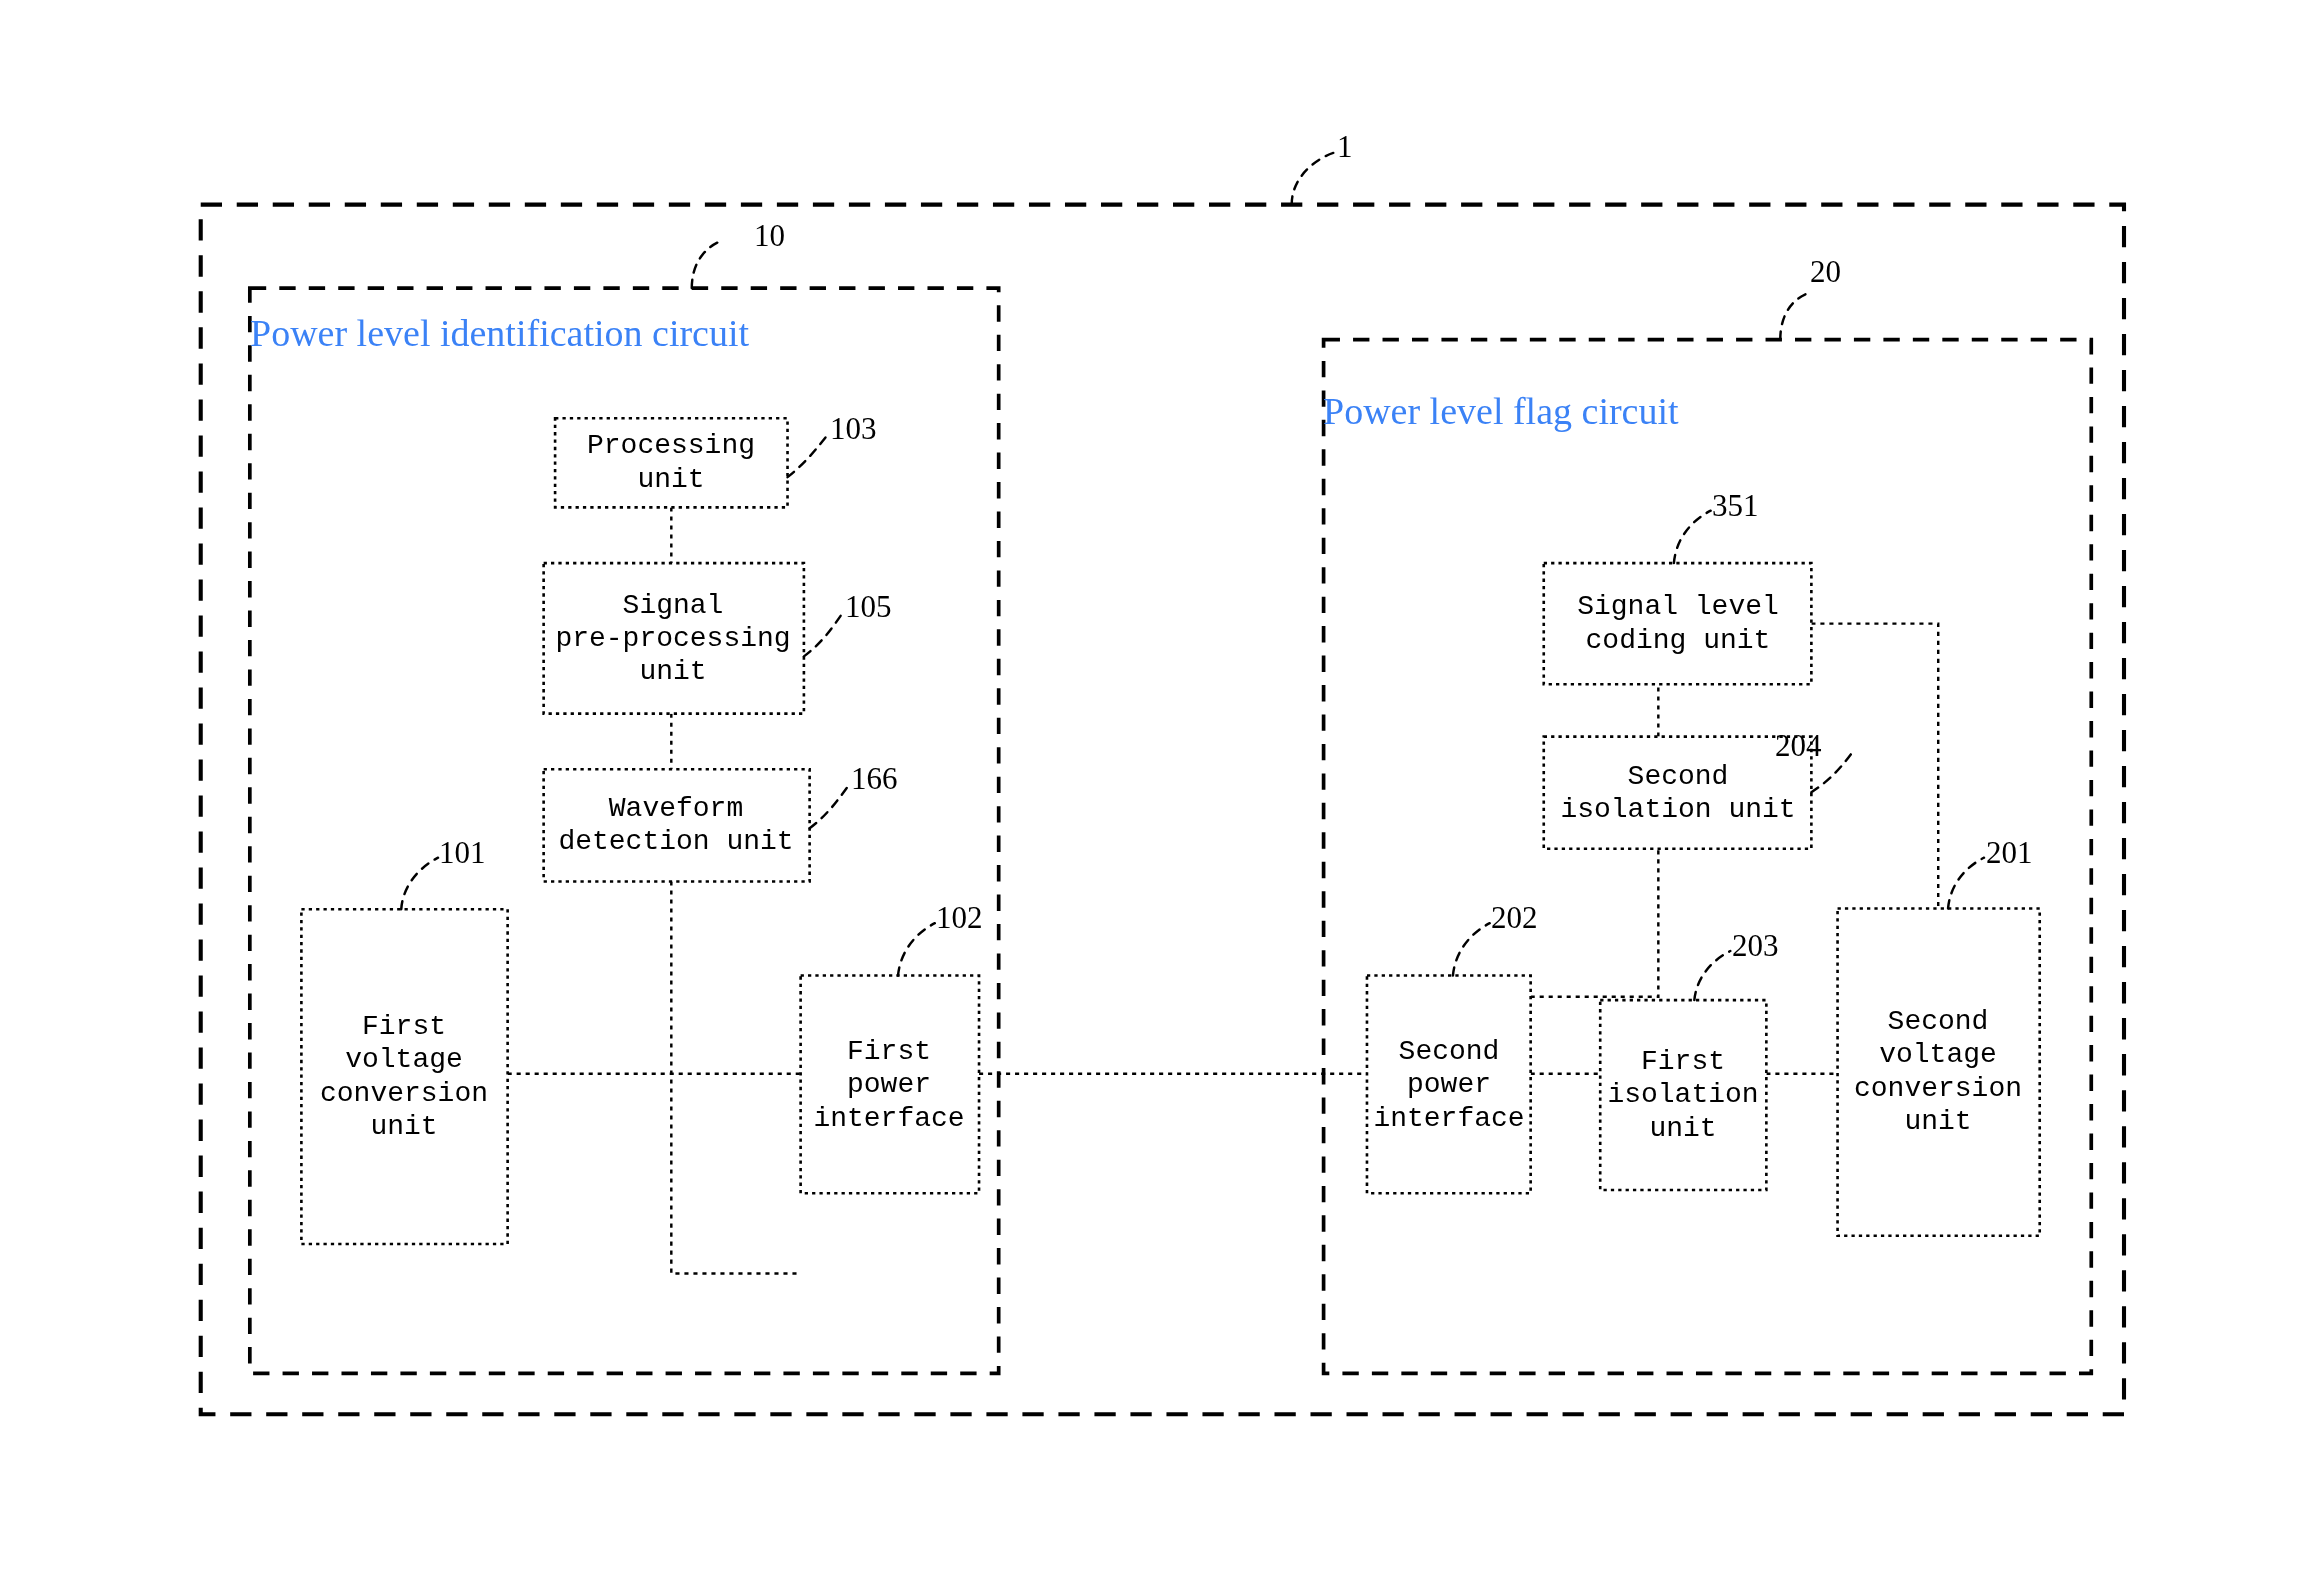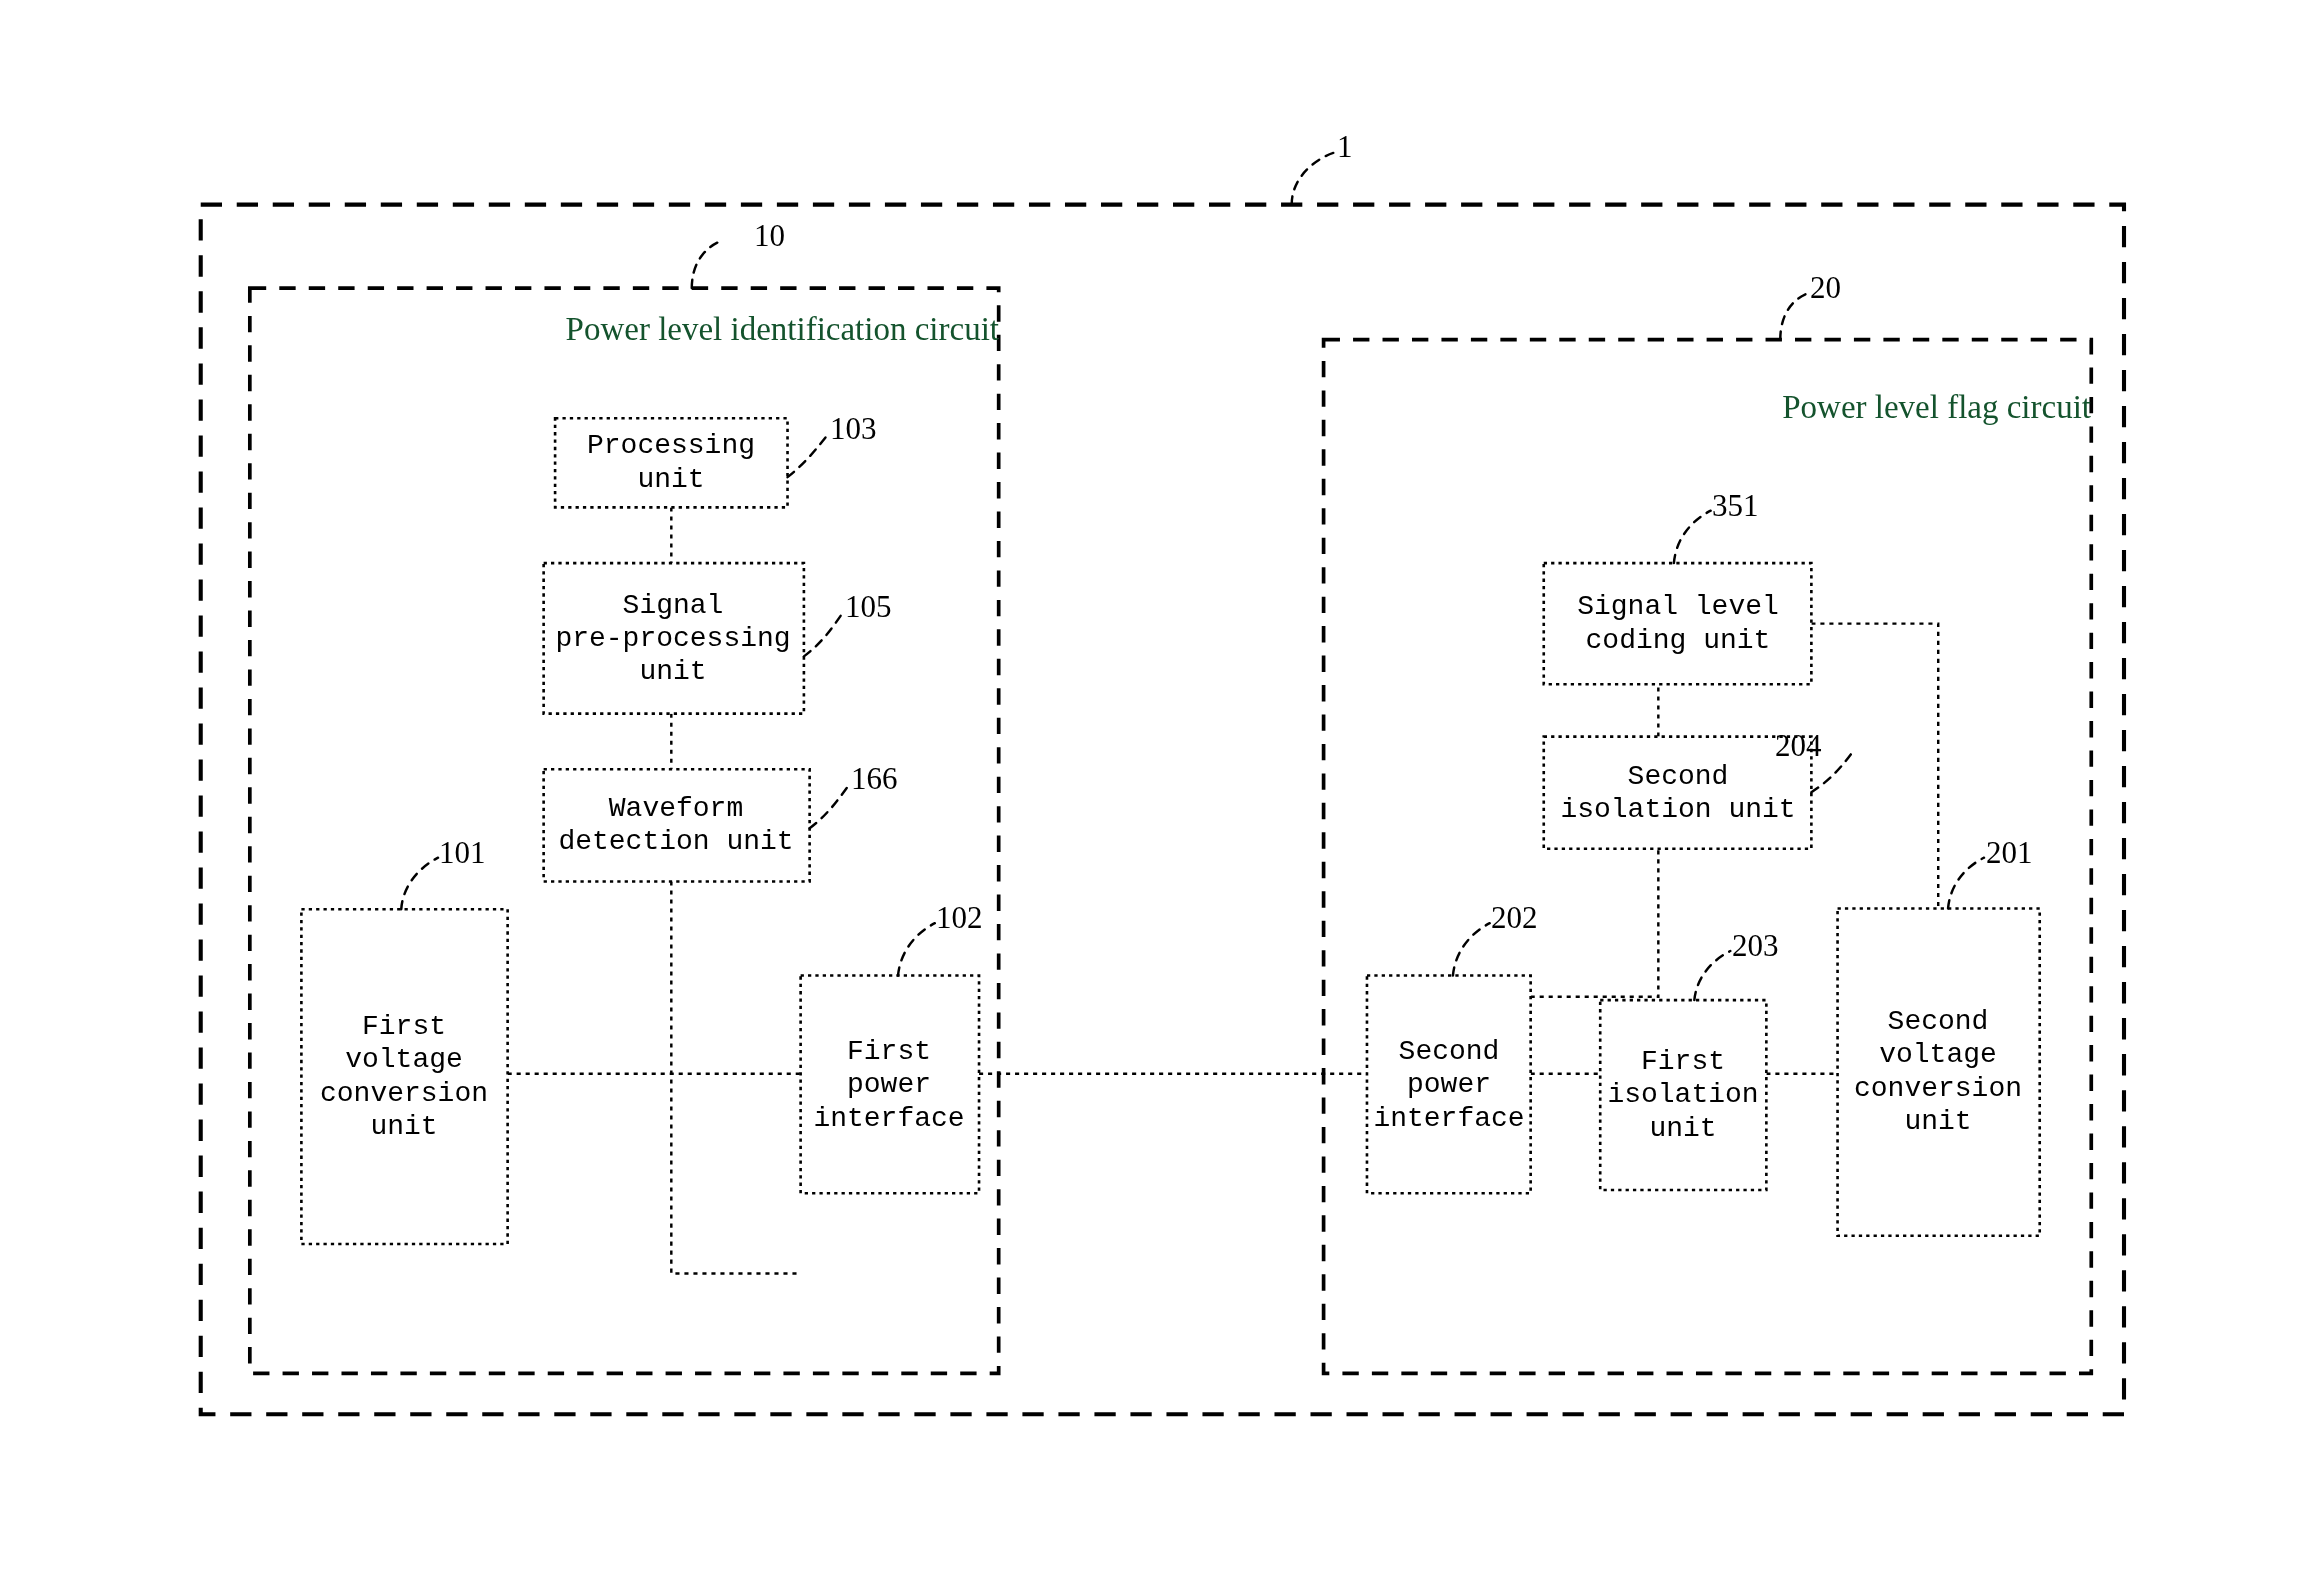--- a/index.html
+++ b/index.html
@@ -7,21 +7,21 @@
        font-family:"Liberation Serif", serif;}
   #stage{position:relative;width:2319px;height:1573px;background:#fff;}
   svg.layer{position:absolute;left:0;top:0;width:2319px;height:1573px;}
   .boxlabel{
     position:absolute;display:flex;align-items:center;justify-content:center;
     text-align:center;font-family:Liberation Mono, monospace;
     color:#000;line-height:1.18;font-size:28px;
   }
   .grouplabel{
     position:absolute;font-family:"Liberation Serif", serif;
-    color:#14532d;font-size:33px;white-space:nowrap;text-align:right;
+    color:#3b82f6;font-size:38px;white-space:nowrap;text-align:left;
   }
   .reflabel{
     position:absolute;font-family:"Liberation Serif", serif;
     color:#000;font-size:31px;white-space:nowrap;
   }
 </style>
 </head>
 <body>
 
 <div id="stage">
@@ -108,21 +108,21 @@
   <div class="boxlabel" style="left:1544px;top:737px;width:268px;height:112px;">Second<br>isolation unit</div>
 
   <div class="boxlabel" style="left:1367px;top:976px;width:164px;height:218px;">Second<br>power<br>interface</div>
 
   <div class="boxlabel" style="left:1600px;top:1000px;width:166px;height:190px;">First<br>isolation<br>unit</div>
 
   <div class="boxlabel" style="left:1837px;top:908px;width:202px;height:327px;">Second<br>voltage<br>conversion<br>unit</div>
 
   <div class="reflabel" style="left:1337px;top:129px;">1</div>
   <div class="reflabel" style="left:754px;top:218px;">10</div>
-  <div class="reflabel" style="left:1810px;top:270px;">20</div>
+  <div class="reflabel" style="left:1810px;top:254px;">20</div>
 
   <div class="reflabel" style="left:830px;top:411px;">103</div>
   <div class="reflabel" style="left:845px;top:589px;text-align:center;">105</div>
   <div class="reflabel" style="left:851px;top:761px;">166</div>
   <div class="reflabel" style="left:439px;top:835px;">101</div>
   <div class="reflabel" style="left:936px;top:900px;">102</div>
 
   <div class="reflabel" style="left:1712px;top:488px;">351</div>
   <div class="reflabel" style="left:1775px;top:728px;">204</div>
   <div class="reflabel" style="left:1491px;top:900px;">202</div>

